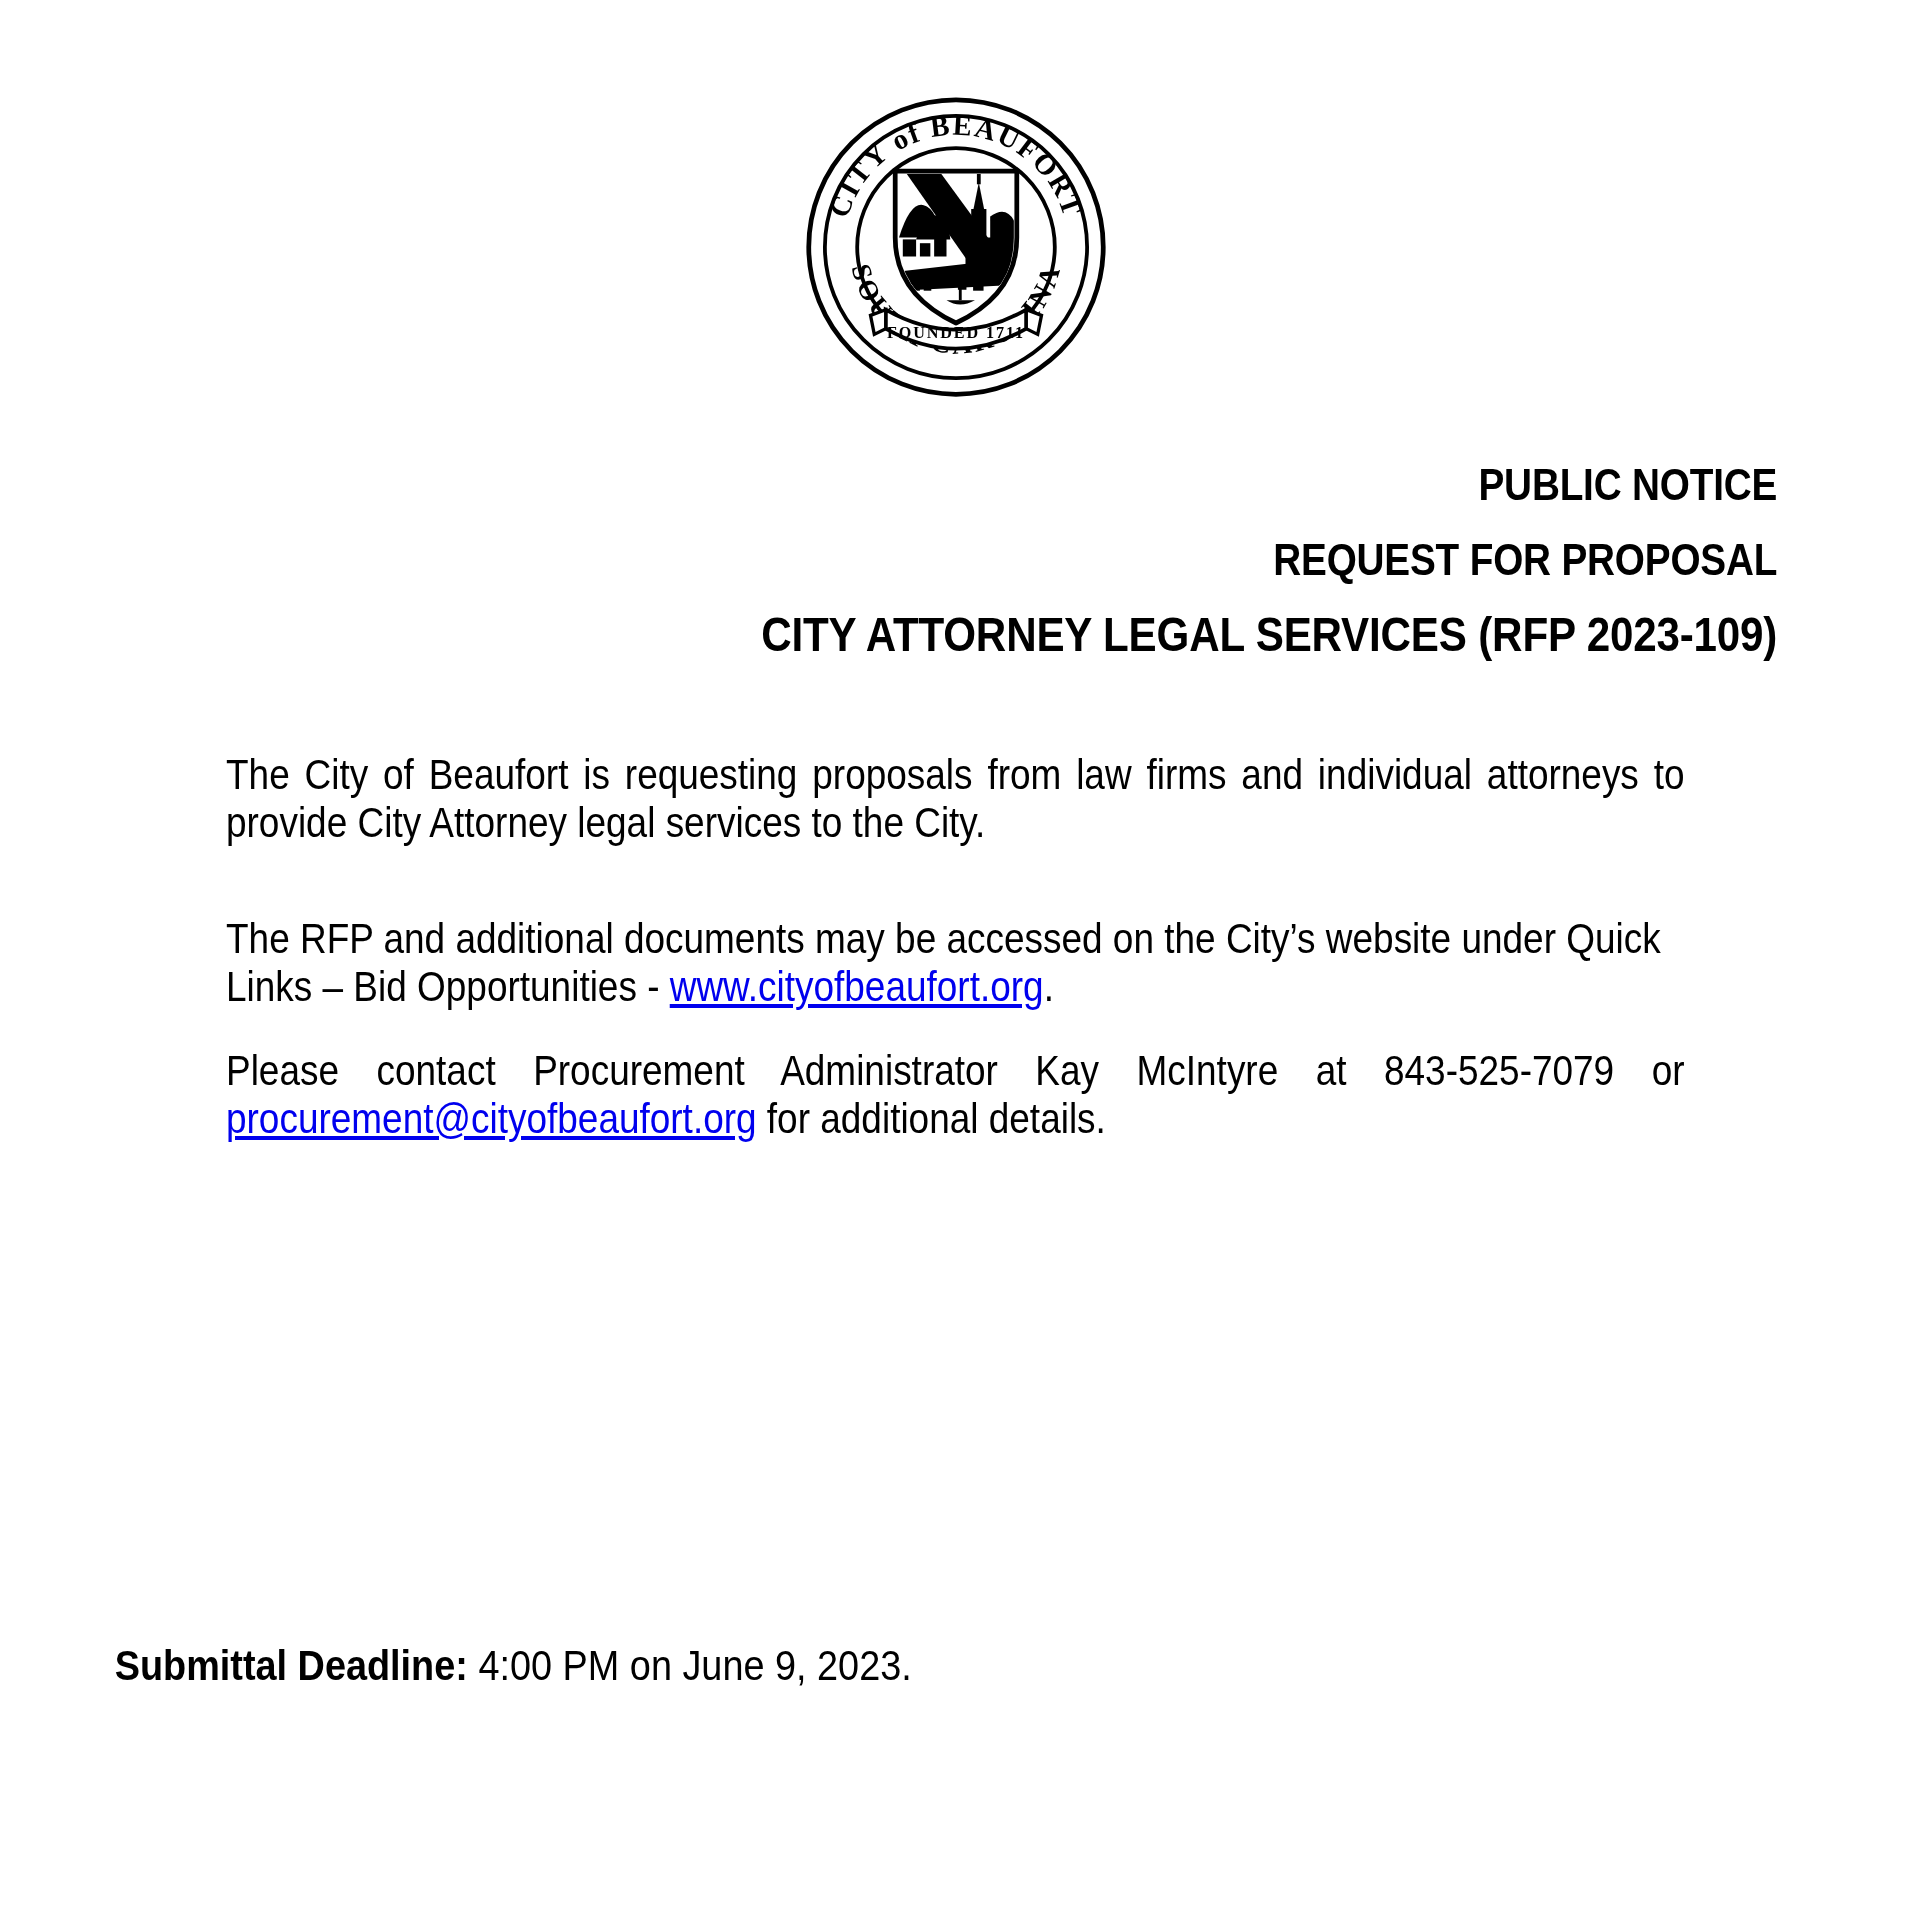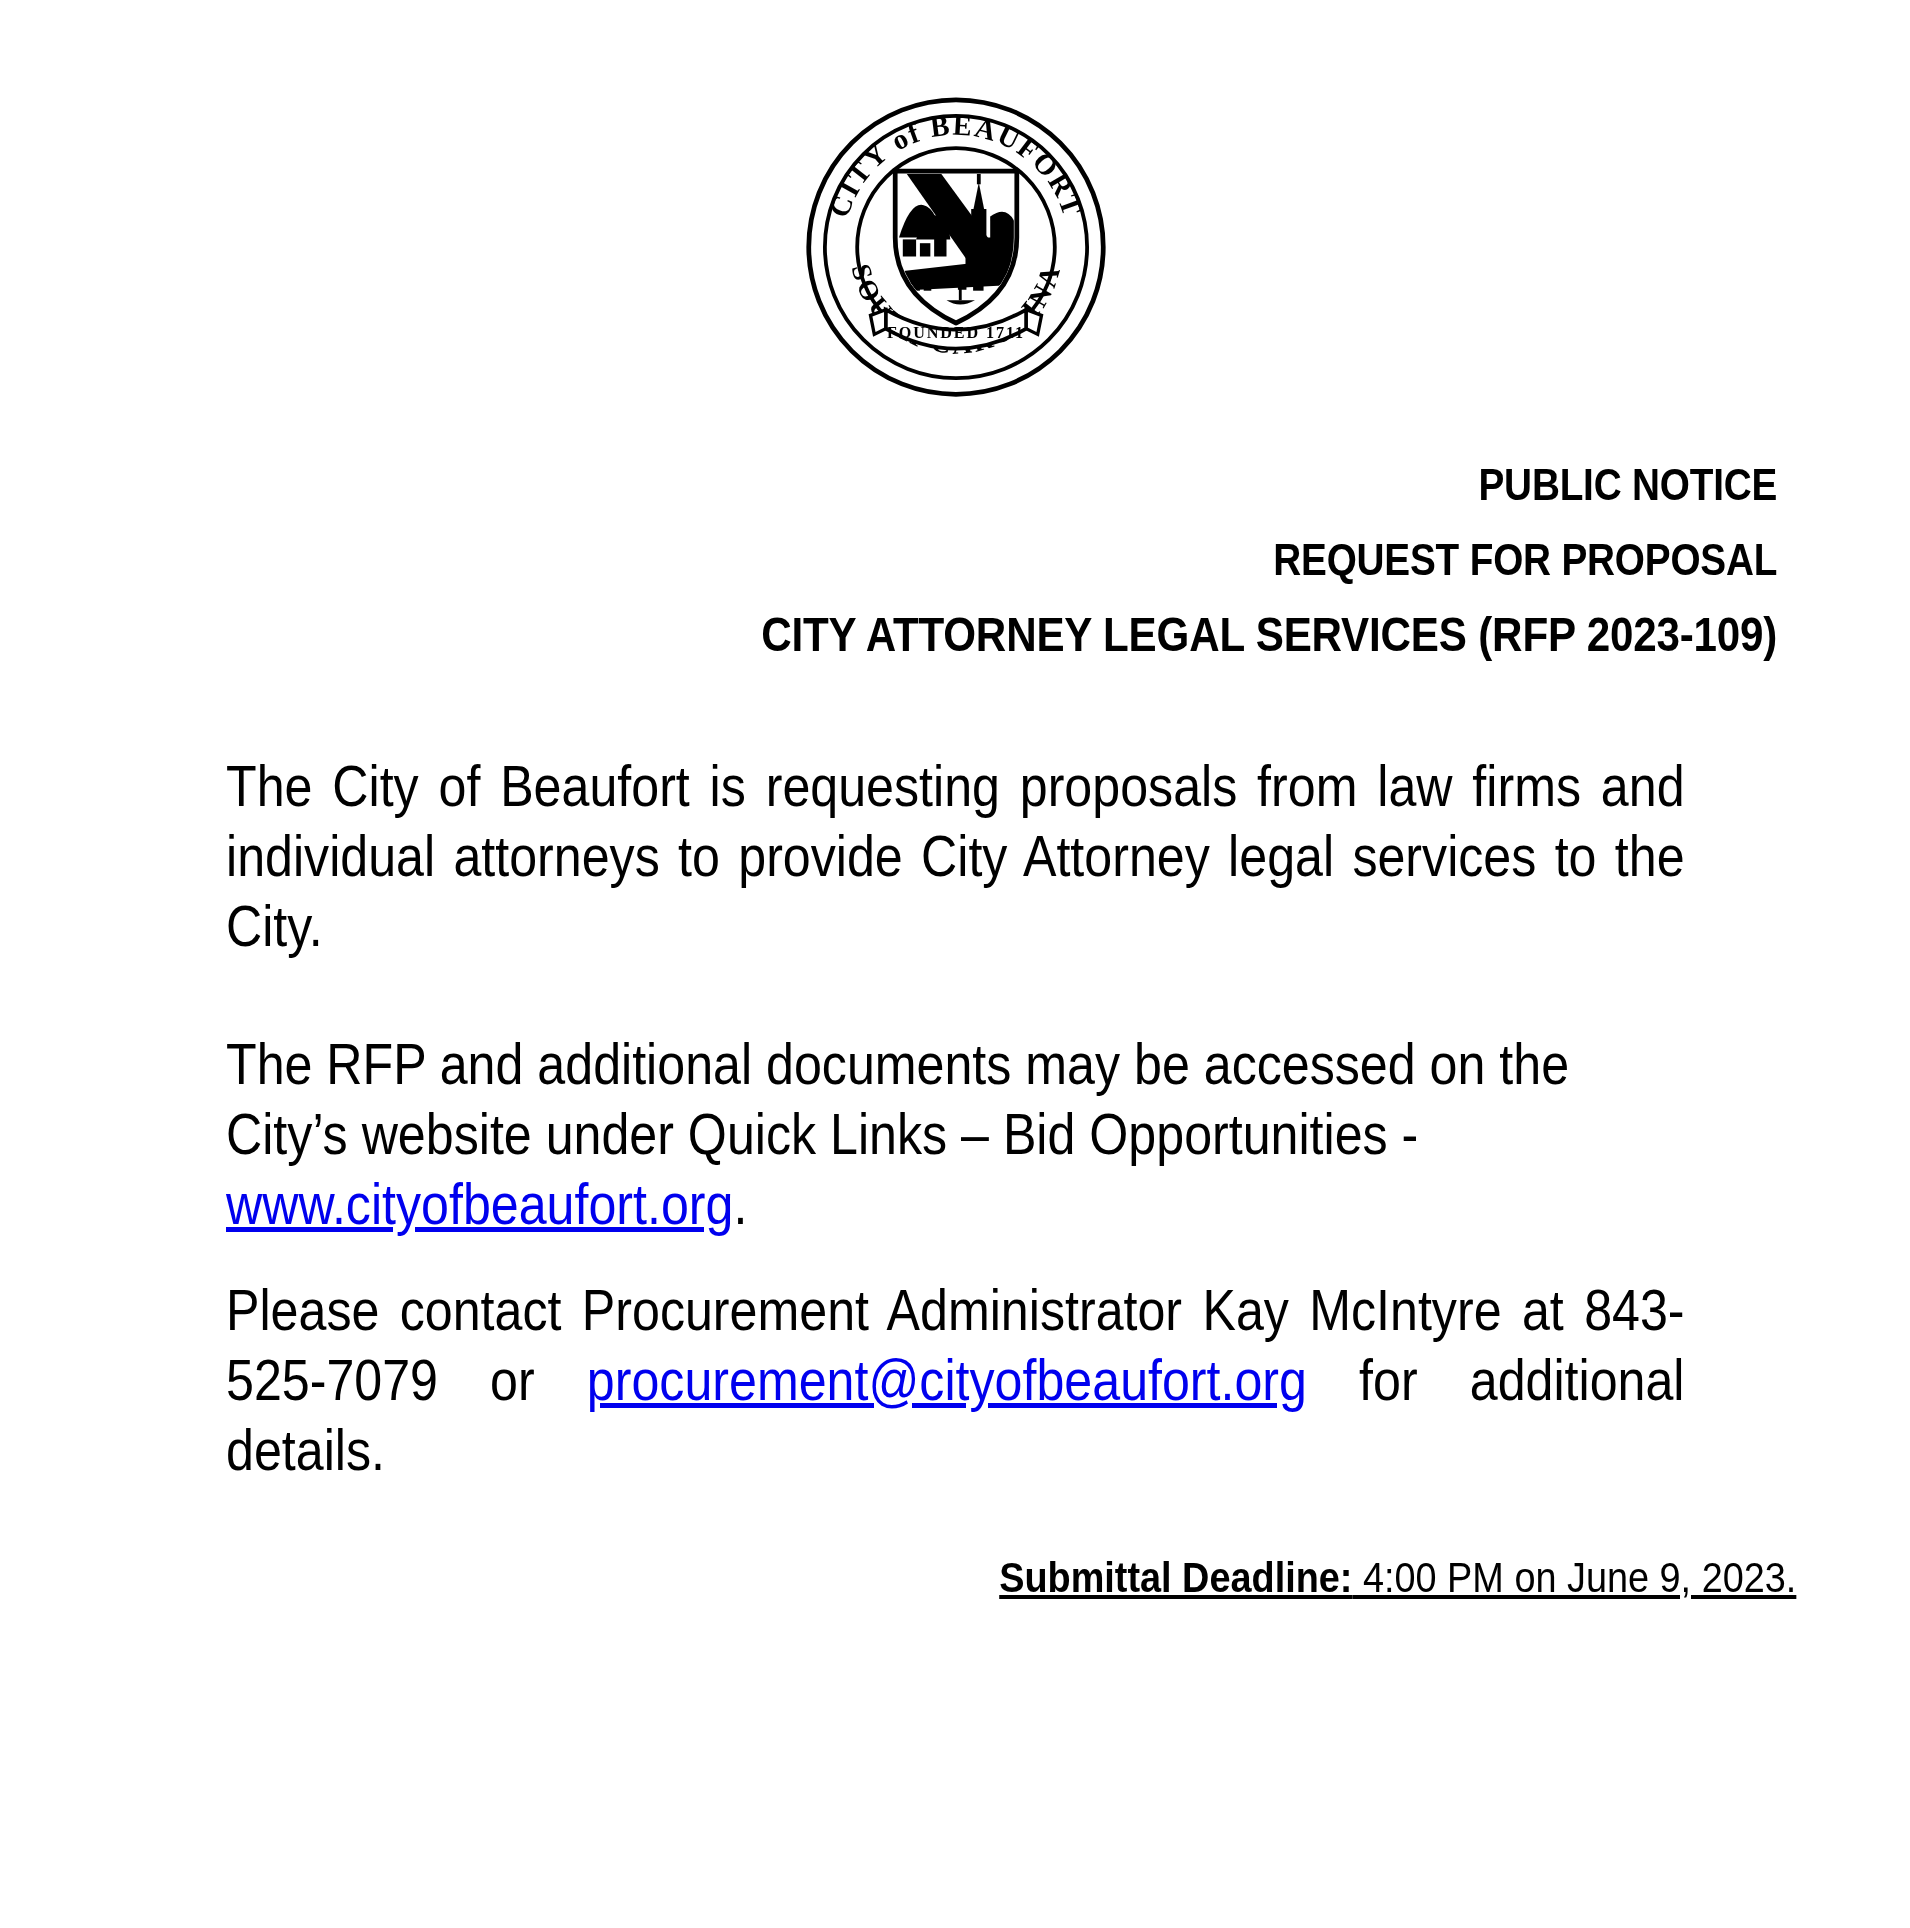--- a/index.html
+++ b/index.html
@@ -58,22 +58,22 @@
   .heading-line.big {
     font-size: 49px;
   }
 
   
   .body-block {
     position: absolute;
     top: 751px;
     left: 226px;
     width: 1459px;
-    font-size: 57px;
-    line-height: 70px;
+    font-size: 42px;
+    line-height: 48px;
   }
   p.para {
     margin: 0;
     transform: scaleX(0.88);
     transform-origin: left center;
     width: 113.6%;
   }
   p.justify {
     text-align: justify;
     text-align-last: left;
@@ -98,27 +98,26 @@
   }
   .address-line {
     transform: scaleX(0.88);
     transform-origin: center center;
     white-space: nowrap;
   }
 
   
   .deadline {
     position: absolute;
-    top: 1544px;
-    left: 0;
-    width: 100%;
-    text-align: right;
+    top: 1632px;
+    left: 0;
+    width: 100%;
+    text-align: left;
     font-size: 43px;
     line-height: 67px;
-    text-decoration: underline;
   }
   .deadline-inner {
     transform: scaleX(0.88);
     transform-origin: center center;
     white-space: nowrap;
   }
   .deadline-label { font-weight: bold; }
 </style>
 </head>
 <body>

